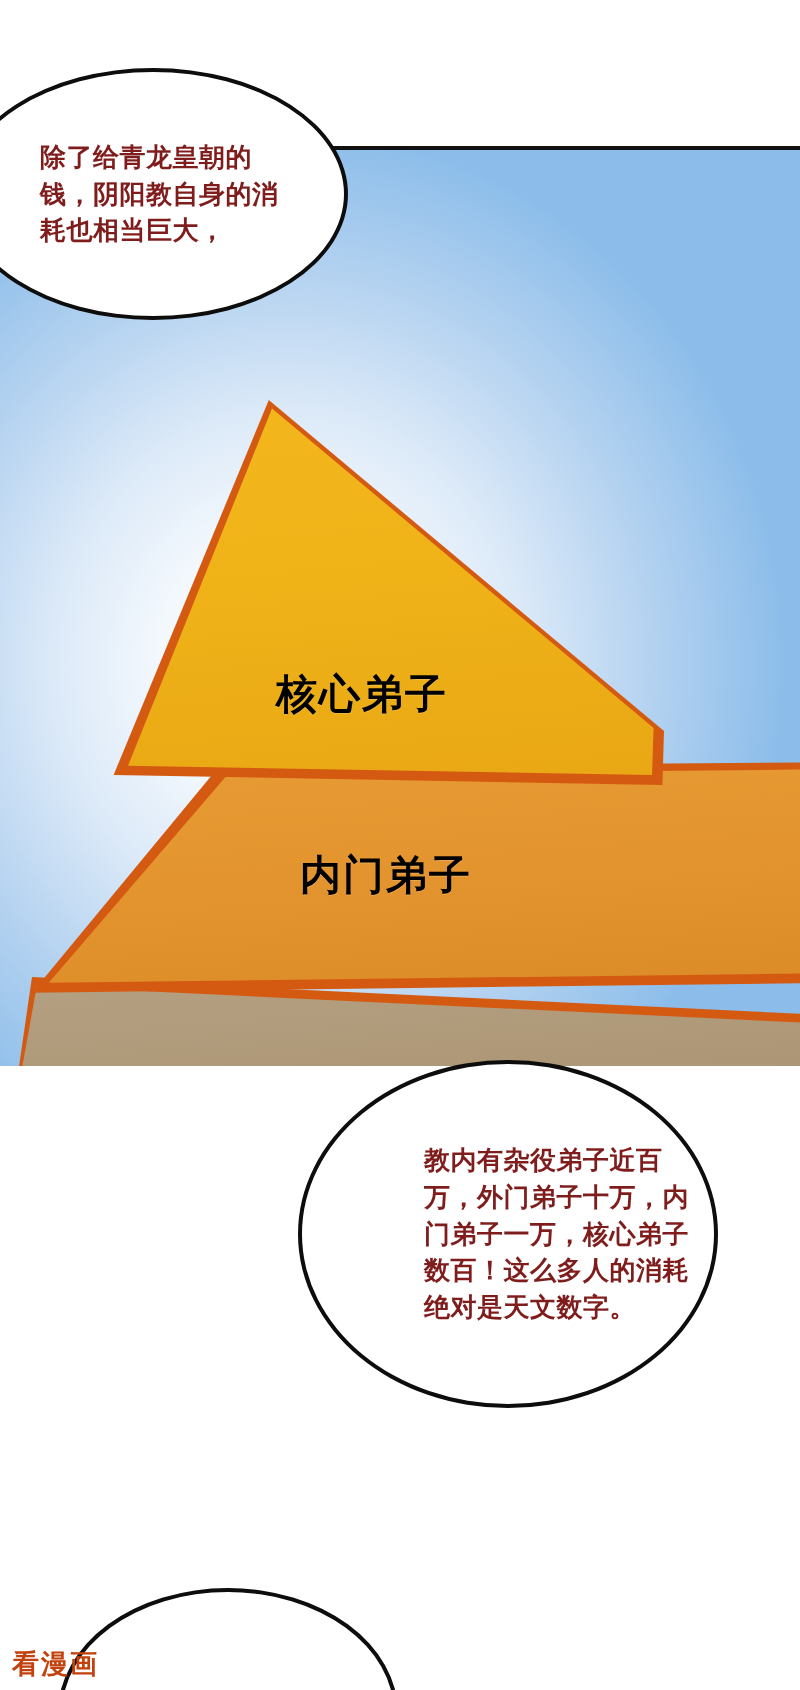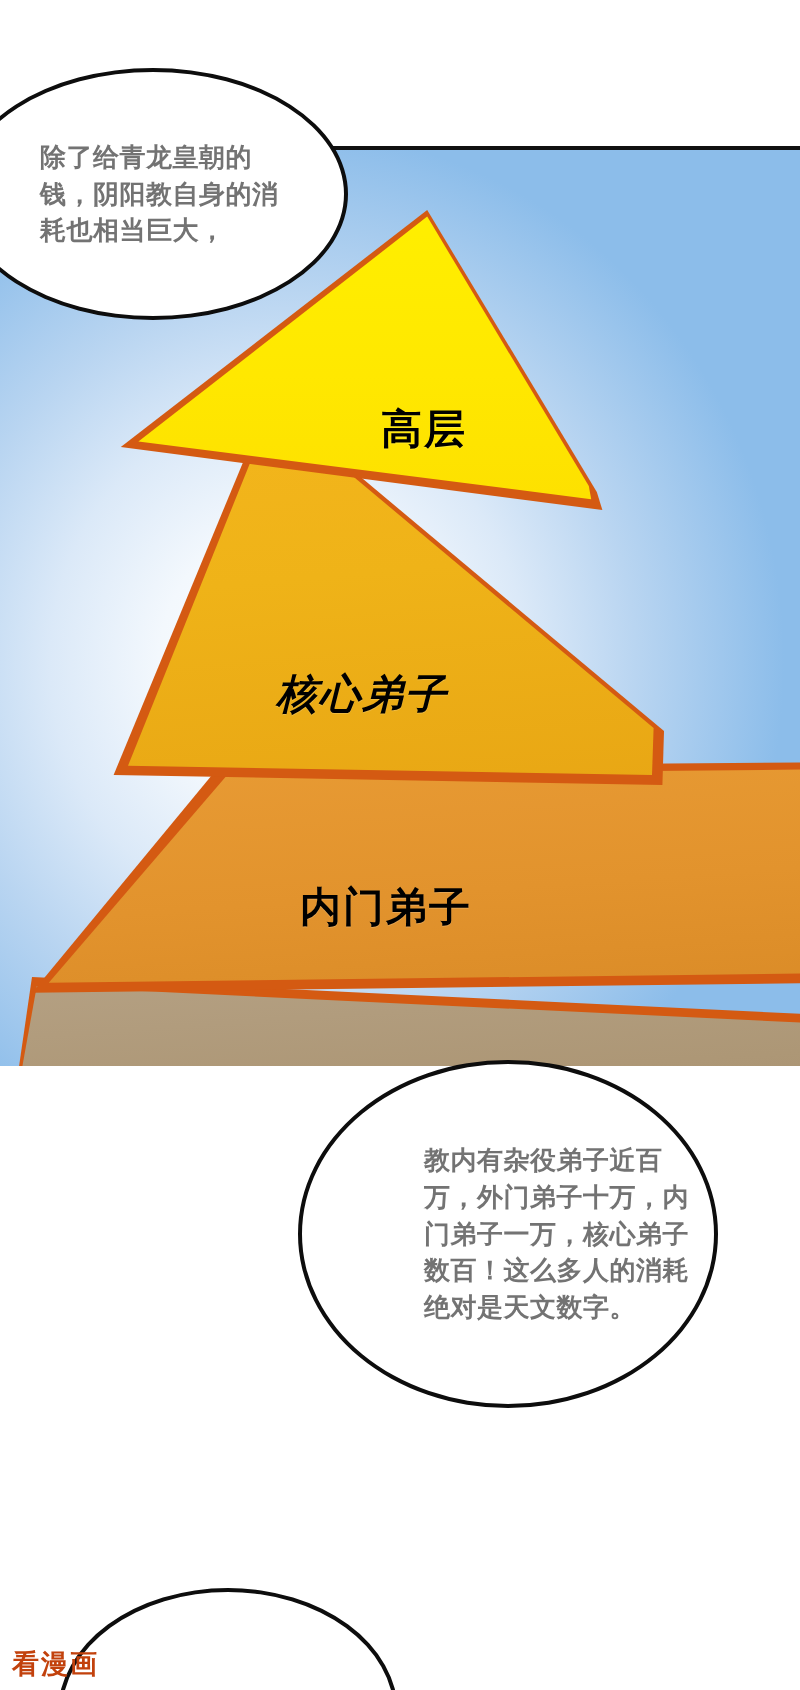--- a/index.html
+++ b/index.html
@@ -75,34 +75,34 @@
   #tier-core { top: 250px; height: 385px; }
   #tier-core .face {
     clip-path: polygon(33.6% 0.0%, 83.0% 86.0%, 82.8% 100%, 14.2% 97.4%);
     background: #d45a12;
   }
   #tier-core .inner {
     position: absolute; inset: 0;
     clip-path: polygon(34.0% 2.2%, 81.7% 85.2%, 81.5% 97.4%, 16.0% 95.0%);
     background: linear-gradient(175deg, #f4b61d 0%, #efb318 45%, #e8a614 100%);
   }
-  #tier-core .label { left: 276px; top: 267px; font-size: 41px; font-style: italic; }
+  #tier-core .label { left: 276px; top: 267px; font-size: 41px; }
 
   
   #tier-inner { top: 610px; height: 240px; }
   #tier-inner .face {
     clip-path: polygon(27.3% 3.0%, 100% 1.0%, 100% 93.0%, 4.0% 97.0%);
     background: #d45a12;
   }
   #tier-inner .inner {
     position: absolute; inset: 0;
     clip-path: polygon(28.4% 6.2%, 100% 4.0%, 100% 89.0%, 6.1% 92.8%);
     background: linear-gradient(176deg, #e89b34 0%, #e2932d 55%, #da8b27 100%);
   }
-  #tier-inner .label { left: 300px; top: 120px; font-size: 41px; }
+  #tier-inner .label { left: 300px; top: 88px; font-size: 41px; }
 
   
   #tier-outer { top: 820px; height: 230px; }
   #tier-outer .face {
     clip-path: polygon(4.0% 3.0%, 100% 19.0%, 100% 99.0%, 0% 99.0%);
     background: #d45a12;
   }
   #tier-outer .inner {
     position: absolute; inset: 0;
     clip-path: polygon(4.6% 7.0%, 100% 22.8%, 100% 96.0%, 0% 96.0%);
@@ -114,21 +114,21 @@
     position: absolute;
     background: #ffffff;
     border: 4px solid #0d0d0d;
     border-radius: 50% / 50%;
     display: flex;
     align-items: center;
     justify-content: flex-start;
   }
 
   .bubble .text {
-    color: #737373;
+    color: #7f1d1d;
     font-weight: 700;
     line-height: 1.42;
     letter-spacing: 0.5px;
   }
 
   
   #bubble-top {
     left: -42px;
     top: 68px;
     width: 390px;
@@ -193,25 +193,20 @@
       <div class="inner"></div>
       <div class="label">内门弟子</div>
     </div>
 
     <div class="tier" id="tier-core">
       <div class="face"></div>
       <div class="inner"></div>
       <div class="label">核心弟子</div>
     </div>
 
-    <div class="tier" id="tier-top">
-      <div class="face"></div>
-      <div class="inner"></div>
-      <div class="label">高层</div>
-    </div>
   </div>
 
   <div class="bubble" id="bubble-top">
     <div class="text">除了给青龙皇朝的钱，阴阳教自身的消耗也相当巨大，</div>
   </div>
 
   <div class="bubble" id="bubble-mid">
     <div class="text">教内有杂役弟子近百万，外门弟子十万，内门弟子一万，核心弟子数百！这么多人的消耗绝对是天文数字。</div>
   </div>
 

